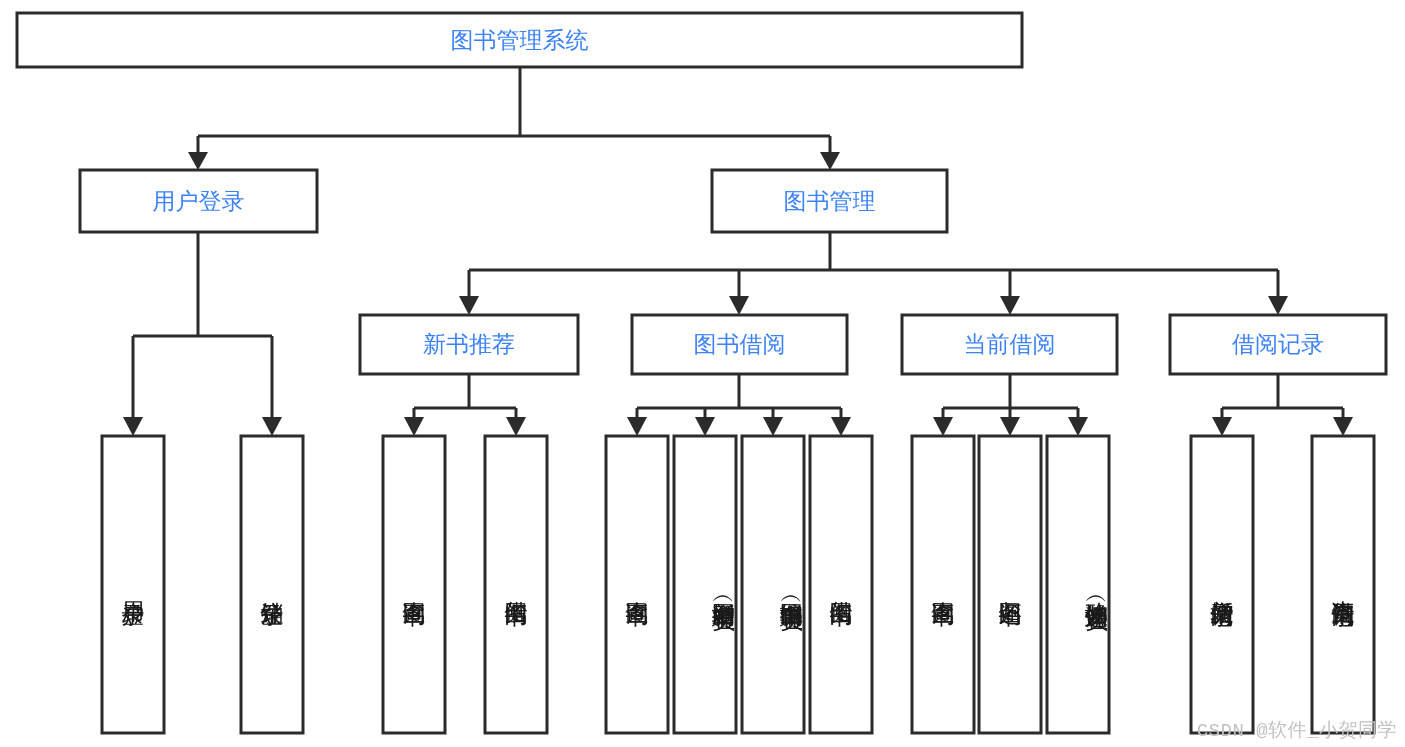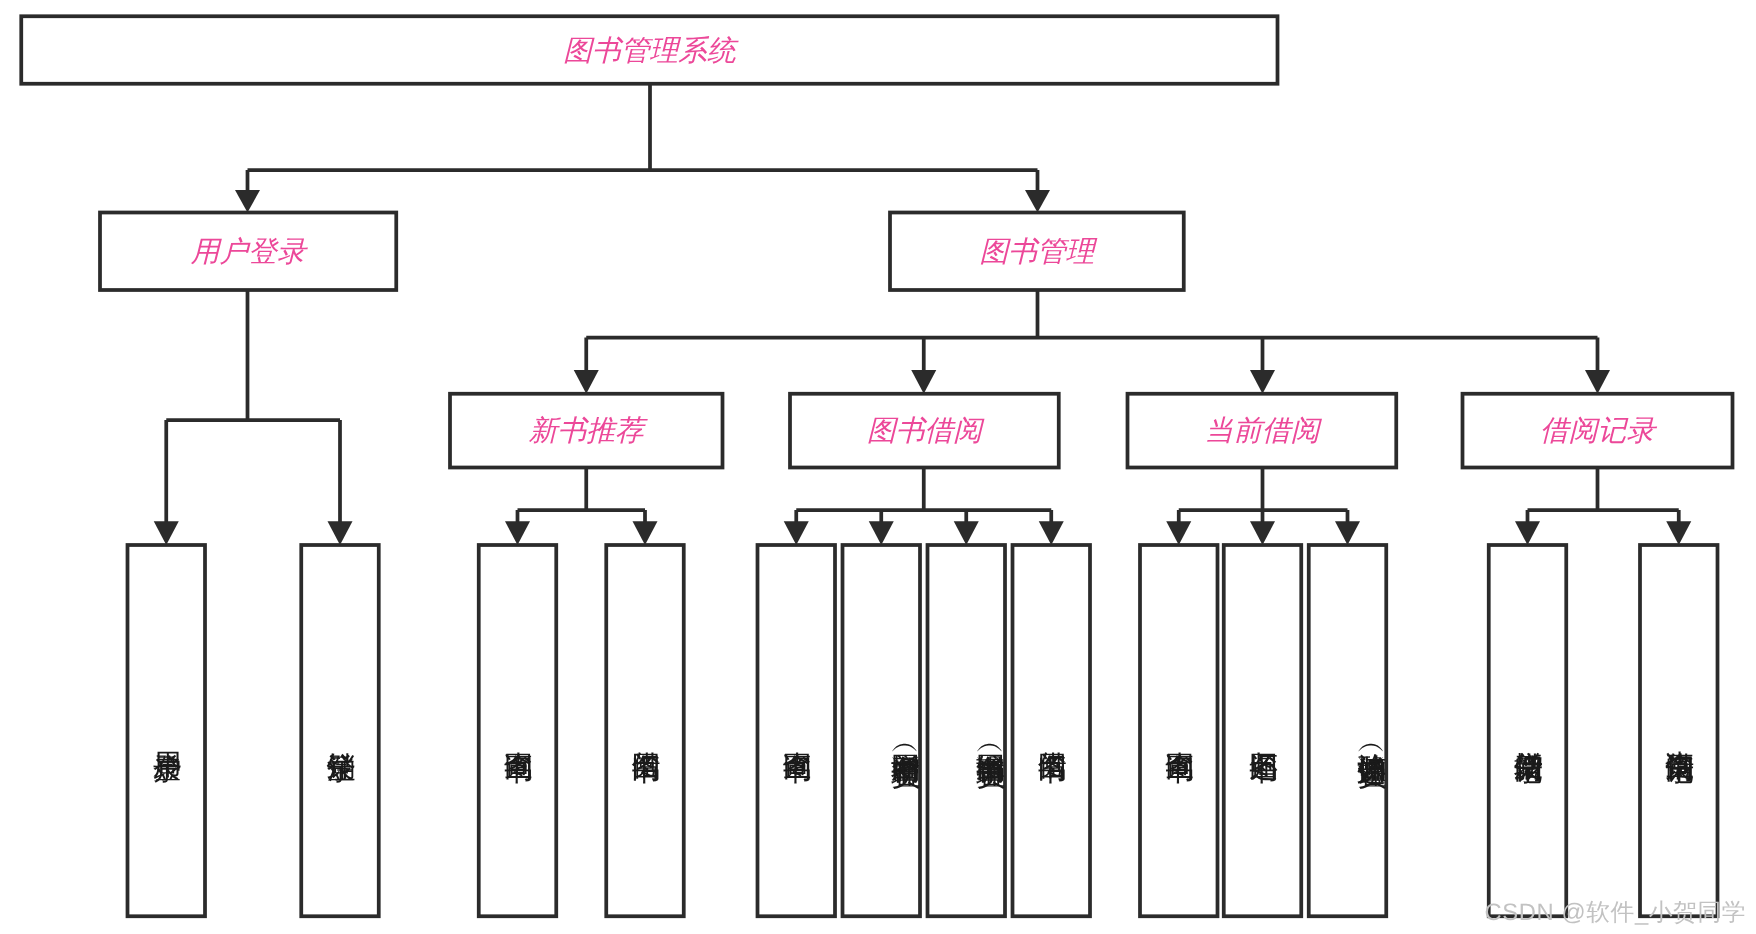--- a/index.html
+++ b/index.html
@@ -58,30 +58,29 @@
     white-space: nowrap;
     pointer-events: none;
   }
   .hlabel-wrap {
     position: absolute;
     display: flex;
     align-items: center;
     justify-content: center;
     font-family: "DejaVu Sans", "Liberation Sans", sans-serif;
     font-size: 23px;
-    color: #ec4899;
+    color: #3b82f6;
     white-space: nowrap;
     pointer-events: none;
-    font-style: italic;
   }
   #watermark {
     position: absolute;
     right: 8px;
     bottom: 4px;
-    font-family: Liberation Sans, sans-serif;
+    font-family: Liberation Mono, monospace;
     font-size: 19px;
     color: #c2c2c2;
     letter-spacing: 0.5px;
     user-select: none;
     pointer-events: none;
   }
 </style>
 </head>
 <body>
 

